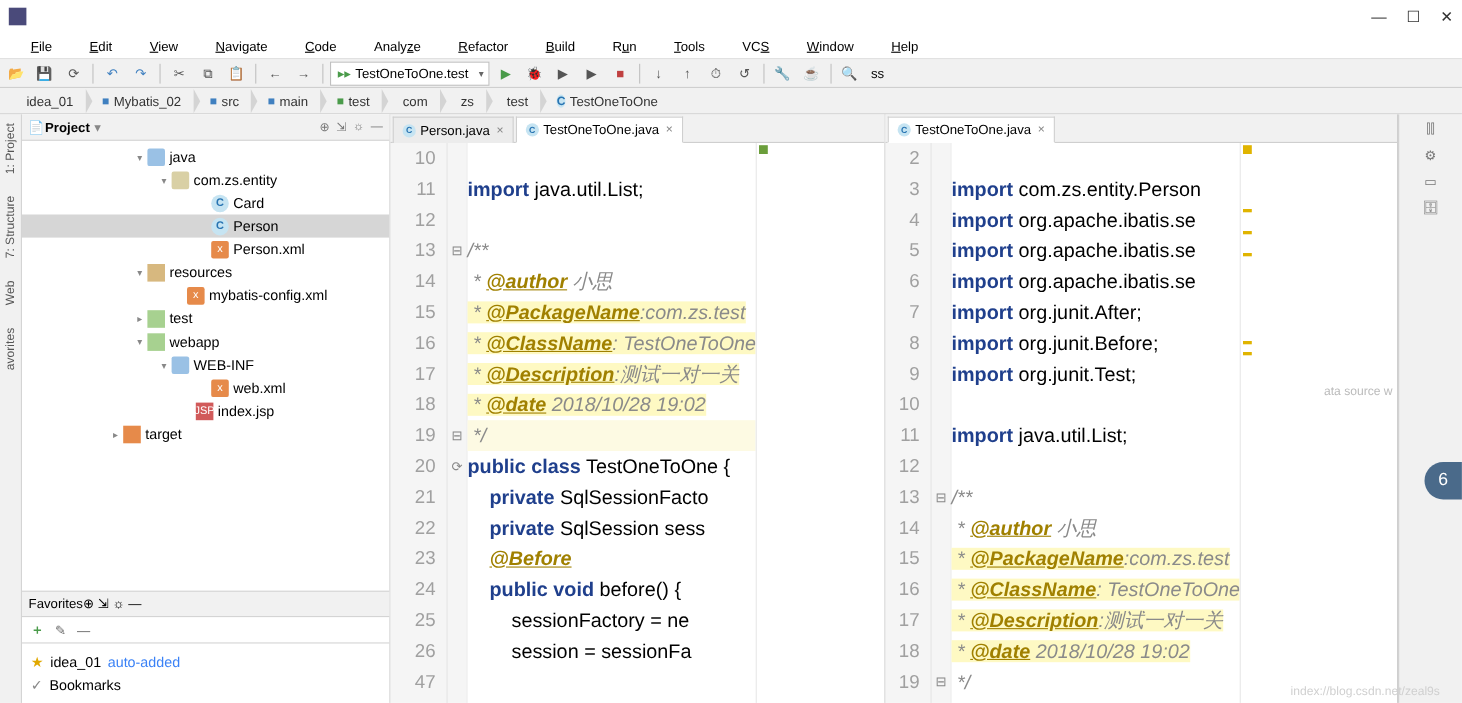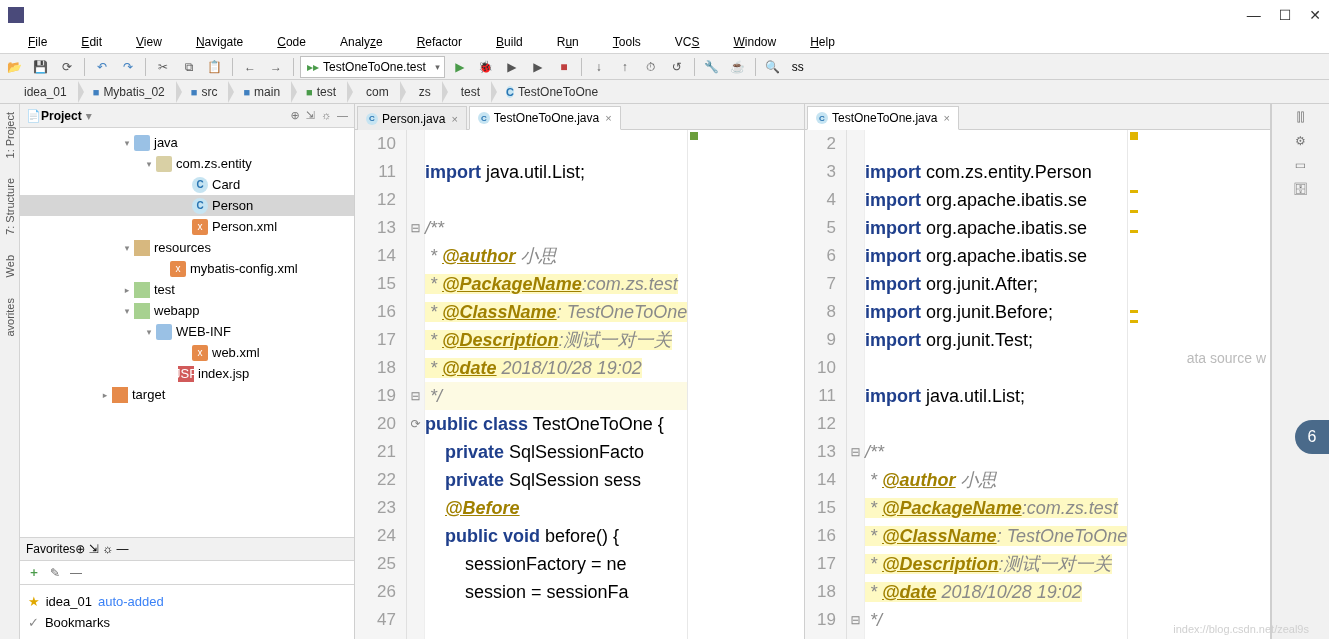--- a/index.html
+++ b/index.html
@@ -33,21 +33,21 @@
   .node .arrow { width:14px; text-align:center; color:#888; font-size:9px; }
   .node .fi { width:16px; height:16px; margin-right:4px; display:inline-flex; align-items:center; justify-content:center; font-size:10px; }
   .node.sel { background:#d6d6d6; }
   .fi.folder { background:#9ac1e5; border-radius:2px; }
   .fi.pkg    { background:#d9d0a5; border-radius:2px; }
   .fi.classC { background:#c6e4f2; border-radius:50%; color:#2874b2; font-weight:bold; }
   .fi.xml    { background:#e68a4a; border-radius:2px; color:#fff; }
   .fi.resF   { background:#d7b87f; }
   .fi.test   { background:#a7d190; }
   .fi.web    { background:#a7d190; }
-  .fi.jsp    { background:#d15a5a; color:#fff; font-size:13px; }
+  .fi.jsp    { background:#d15a5a; color:#fff; font-size:10px; }
   .fav-hdr { height:24px; display:flex; align-items:center; padding:0 6px; background:#f1f1f1; border-top:1px solid #d4d4d4; border-bottom:1px solid #d4d4d4; }
   .fav-tb   { height:24px; display:flex; align-items:center; gap:10px; padding:0 8px; border-bottom:1px solid #d4d4d4; color:#666; }
   .fav-add  { color:#4a9b4a; font-weight:bold; }
   .fav-body { padding:6px 8px; font-size:13px; }
   .fav-body .row { display:flex; align-items:center; height:21px; gap:6px; }
   .star { color:#e0a800; }
   .dot  { width:10px; height:10px; background:#d14a4a; border-radius:50%; display:inline-block; }
   .editors { flex:1; display:flex; }
   .editor-pane { display:flex; flex-direction:column; border-right:1px solid #cfcfcf; }
   .editor-pane.left  { width:450px; }
@@ -64,21 +64,21 @@
   .kw  { color:#1f3f8c; font-weight:bold; }
   .ann { color:#a08000; font-style:italic; font-weight:bold; text-decoration:underline; }
   .doc { color:#8a8a8a; font-style:italic; }
   .docbg { background:#fef9c3; }
   .hl-line { background:#fdfae3; display:inline-block; width:100%; }
   .err-stripe { width:12px; background:#fff; border-left:1px solid #e8e8e8; position:relative; }
   .err-stripe .sq { position:absolute; right:1px; width:8px; height:8px; }
   .sq.green { background:#6b9e3b; top:2px; }
   .sq.yellow{ background:#e0b400; top:2px; }
   .mark.y { position:absolute; right:1px; width:8px; height:3px; background:#e0b400; }
-  .cb-hint { position:absolute; right:4px; top:220px; font-size:14px; color:#bbb; }
+  .cb-hint { position:absolute; right:4px; top:220px; font-size:11px; color:#bbb; }
   .right-tools { width:58px; background:#f1f1f1; border-left:1px solid #cfcfcf; display:flex; flex-direction:column; align-items:center; padding-top:6px; gap:10px; color:#777; }
   .badge { position:absolute; right:0; top:420px; width:34px; height:34px; border-radius:50% 0 0 50%; background:#4a6a8a; color:#fff; display:flex; align-items:center; justify-content:center; font-size:16px; }
   .watermark { position:absolute; right:20px; bottom:4px; font-size:11px; color:#d0d0d0; }
 </style>
 </head>
 <body>
 
 <div class="titlebar">
   <span class="ij-icon"></span>
   <div class="win-controls">

